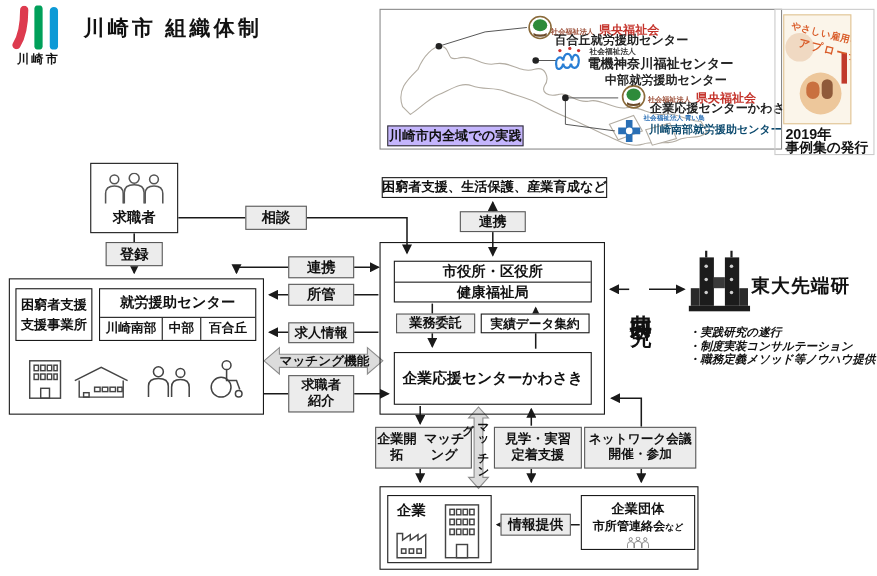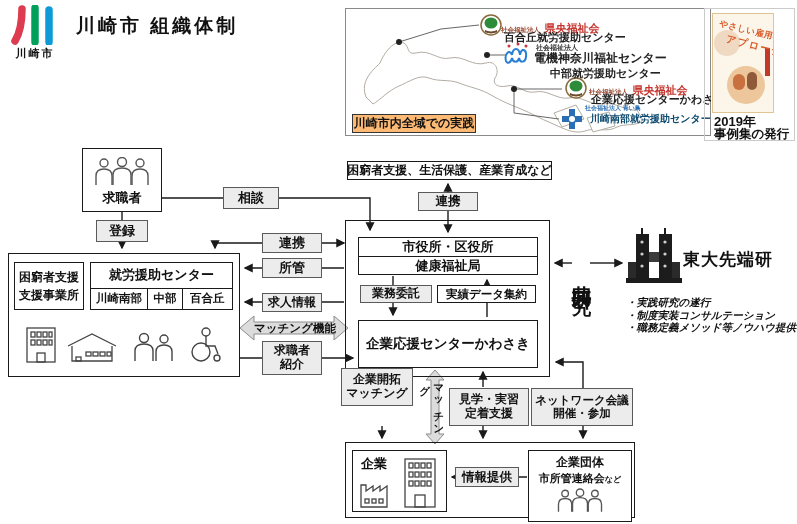--- a/index.html
+++ b/index.html
@@ -118,21 +118,21 @@
 
     <div class="maptext" style="left:243px;top:71px;">
       <span style="font-size:6.5px;color:#9a4a33;font-weight:bold;">社会福祉法人</span>
       <span style="font-size:11px;color:#c5342c;font-weight:bold;">県央福祉会</span>
     </div>
     <div class="maptext" style="left:245px;top:84px;font-size:11px;font-weight:bold;color:#222;">企業応援センターかわさき</div>
 
     <div class="maptext" style="left:239px;top:96px;font-size:6px;color:#2a6fb5;font-weight:bold;">社会福祉法人 青い鳥</div>
     <div class="maptext" style="left:244px;top:104px;font-size:10px;font-weight:bold;color:#0c4a6e;">川崎南部就労援助センター</div>
 
-    <div class="abs" style="left:6px;top:105px;width:124px;height:19px;border:1.5px solid #333;background:#fdba74;
+    <div class="abs" style="left:6px;top:105px;width:124px;height:19px;border:1.5px solid #333;background:#c4b5fd;
          display:flex;align-items:center;justify-content:center;font-size:12px;font-weight:bold;z-index:3;box-sizing:border-box;">川崎市内全域での実践</div>
   </div>
 
   <div class="abs" style="left:704px;top:8px;width:91px;height:133px;border:1px solid #cbcbcb;z-index:2;box-sizing:border-box;">
     <div class="abs" style="left:7px;top:4px;width:60px;height:98px;background:#fbf5ea;border:1px solid #e0c493;overflow:hidden;">
       <div class="abs" style="left:1px;top:16px;width:26px;height:26px;border-radius:50%;background:#f0d9c2;"></div>
       <div class="abs" style="left:14px;top:52px;width:38px;height:38px;border-radius:50%;background:#edc79b;"></div>
       <div class="abs" style="left:20px;top:60px;width:12px;height:16px;border-radius:6px;background:#c9703f;"></div>
       <div class="abs" style="left:34px;top:58px;width:10px;height:18px;border-radius:5px;background:#8f5a3a;"></div>
       <div class="abs" style="left:52px;top:34px;width:5px;height:28px;background:#c0392b;"></div>
@@ -262,21 +262,21 @@
     <line x1="16" y1="8" x2="16" y2="2" stroke="#1c1c1c" stroke-width="2"></line>
     <line x1="39" y1="8" x2="39" y2="2" stroke="#1c1c1c" stroke-width="2"></line>
   </svg>
   <div class="abs" style="left:683px;top:248px;font-size:17px;font-weight:bold;letter-spacing:1px;z-index:2;">東大先端研</div>
   <div class="abs" style="left:626px;top:296px;width:172px;font-size:10.5px;font-weight:bold;line-height:12.5px;z-index:2;white-space:nowrap;font-style:italic;">
     <div>・実践研究の遂行</div>
     <div>・制度実装コンサルテーション</div>
     <div>・職務定義メソッド等ノウハウ提供</div>
   </div>
 
-  <div class="glabel" style="left:341px;top:368px;width:72px;height:38px;flex-direction:column;font-size:12px;">
+  <div class="glabel" style="left:341px;top:388px;width:88px;height:38px;flex-direction:row;font-size:12px;">
     <span>企業開拓</span>
     <span>マッチング</span>
   </div>
   <div class="abs vtext ontop" style="left:424px;top:378px;width:22px;height:60px;font-size:10.5px;font-weight:bold;letter-spacing:1px;
        display:flex;justify-content:center;">マッチング</div>
   <div class="glabel" style="left:449px;top:388px;width:80px;height:38px;flex-direction:column;font-size:12px;">
     <span>見学・実習</span>
     <span>定着支援</span>
   </div>
   <div class="glabel" style="left:531px;top:388px;width:102px;height:38px;flex-direction:column;font-size:11.5px;">
@@ -308,21 +308,21 @@
           <rect x="26" y="15" width="4" height="5"></rect>
         <rect x="8" y="24" width="4" height="5"></rect>
           <rect x="14" y="24" width="4" height="5"></rect>
           <rect x="20" y="24" width="4" height="5"></rect>
           <rect x="26" y="24" width="4" height="5"></rect>
         <rect x="14" y="38" width="10" height="12"></rect>
       </g>
     </svg>
   </div>
   <div class="glabel" style="left:455px;top:467px;width:64px;height:20px;font-size:12.5px;">情報提供</div>
-  <div class="box" style="left:528px;top:450px;width:104px;height:72px;flex-direction:column;justify-content:flex-start;padding-top:3px;">
+  <div class="box" style="left:528px;top:450px;width:104px;height:50px;flex-direction:column;justify-content:flex-start;padding-top:3px;">
     <div style="font-size:12px;">企業団体</div>
     <div style="font-size:11px;white-space:nowrap;">
       <span>市所管連絡会</span><span style="font-size:8px;">など</span>
     </div>
     <svg width="48" height="26" viewBox="0 0 58 30" style="margin-top:2px;">
       <g stroke="#555" stroke-width="1.6" fill="none">
         <circle cx="11" cy="6" r="4"></circle>
           <path d="M3,28 V19 Q3,12 11,12 Q19,12 19,19 V28"></path>
         <circle cx="29" cy="5" r="4.5"></circle>
           <path d="M20,28 V18 Q20,11 29,11 Q38,11 38,18 V28"></path>

